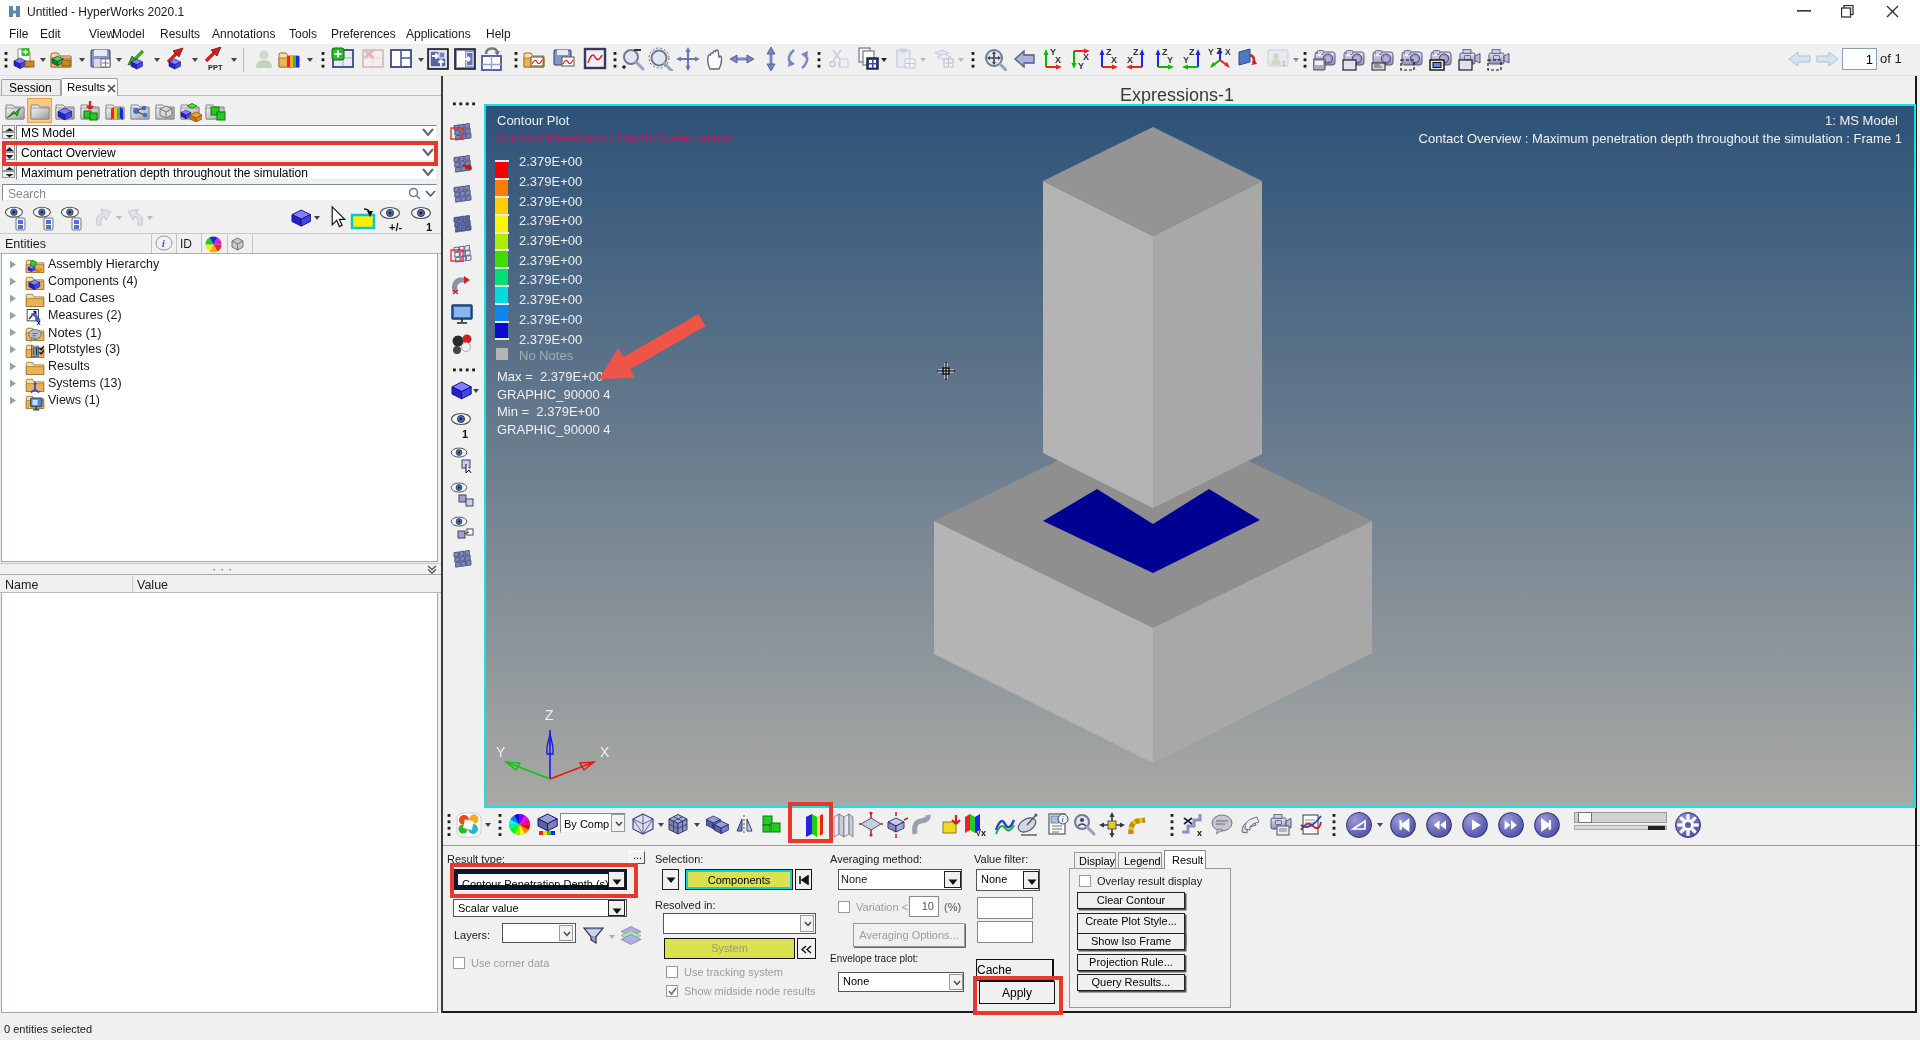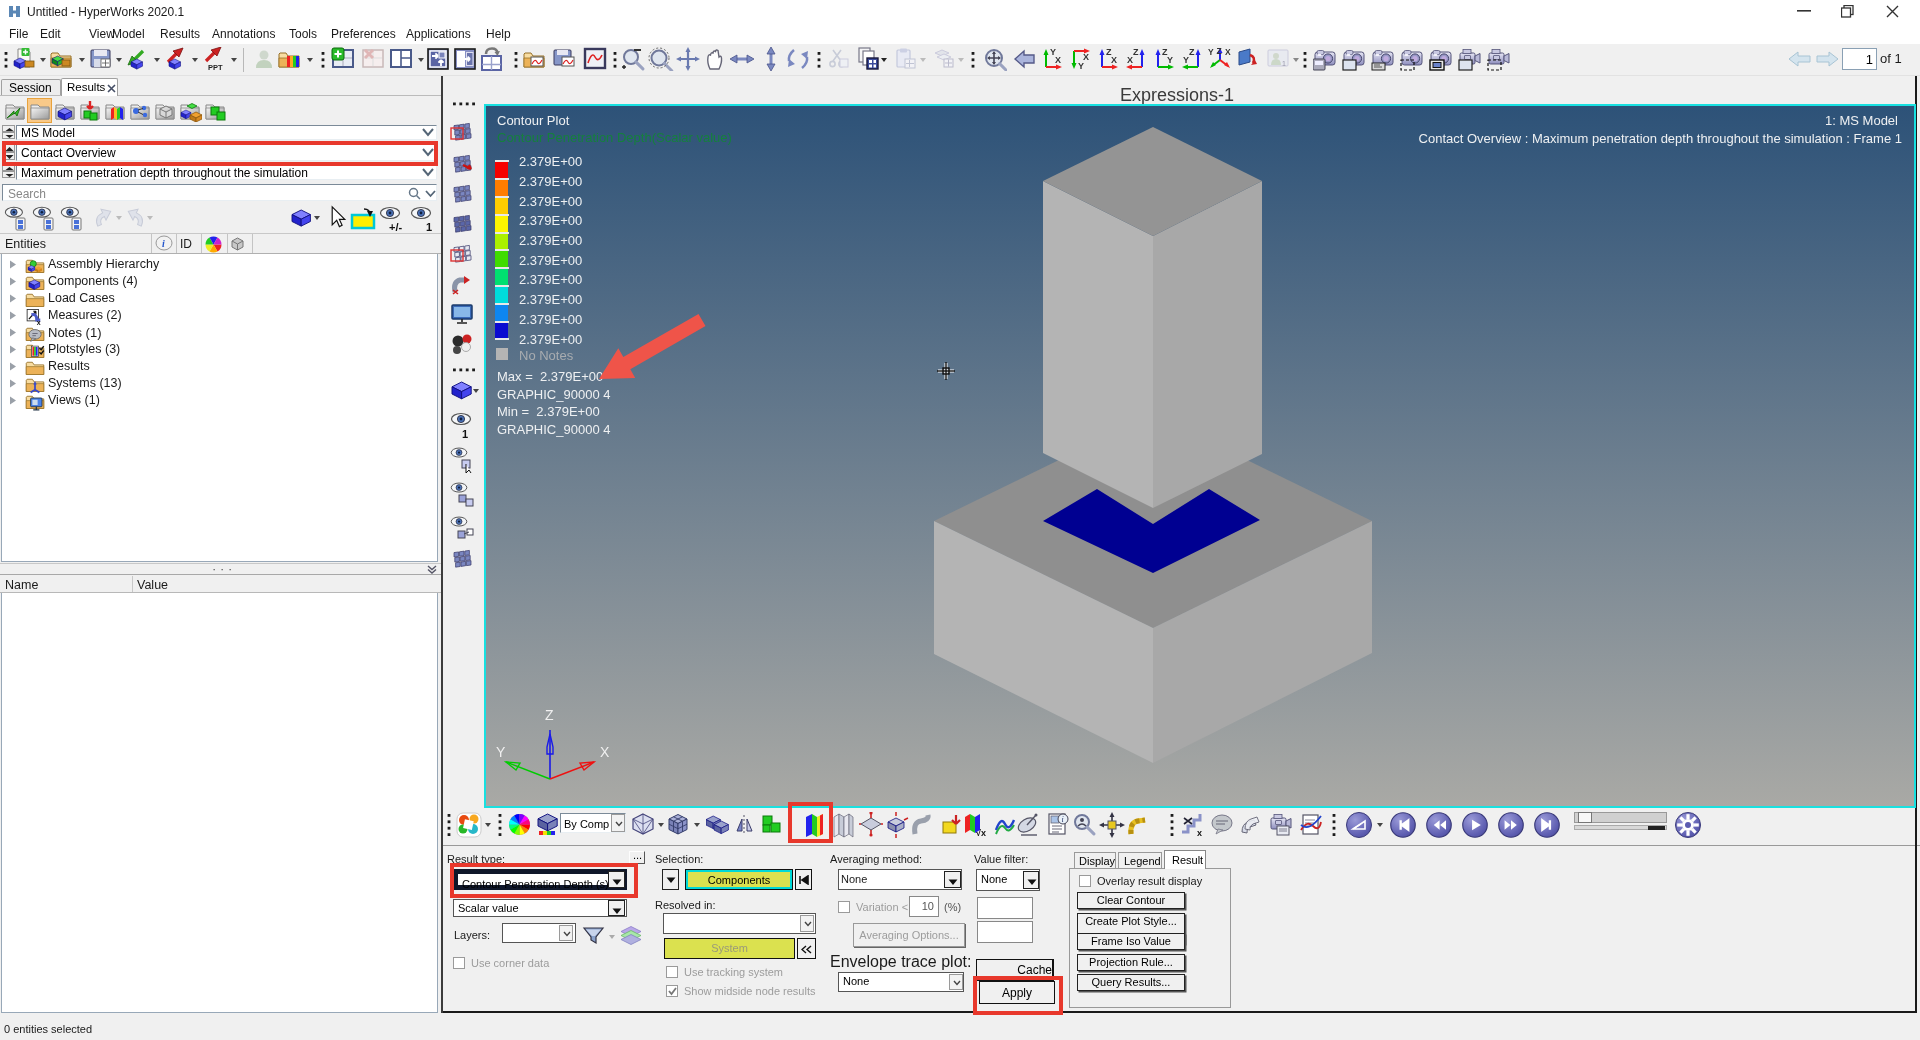--- a/index.html
+++ b/index.html
@@ -984,21 +984,21 @@
       <line x1="460" y1="257" x2="460" y2="273"></line>
       <line x1="452" y1="265" x2="468" y2="265"></line>
     </g>
     <g stroke="#111" stroke-width="1.4">
       <line x1="460" y1="256" x2="460" y2="274"></line>
       <line x1="451" y1="265" x2="469" y2="265"></line>
       <rect x="457" y="262" width="6" height="6" fill="none"></rect>
     </g>
   </svg>
 <div class="abs " style="left:497px;top:113px;font-size:13px;color:#eef0f2;white-space:nowrap;">Contour Plot</div>
-<div class="abs " style="left:497px;top:130px;font-size:13px;color:#15803d;white-space:nowrap;">Contour Penetration Depth(Scalar value)</div>
+<div class="abs " style="left:497px;top:130px;font-size:13px;color:#be185d;white-space:nowrap;">Contour Penetration Depth(Scalar value)</div>
 <div class="abs " style="left:495px;top:161px;width:13px;height:18px;background:#f50000"></div>
 <div class="abs " style="left:495px;top:179px;width:13px;height:18px;background:#ff7d00"></div>
 <div class="abs " style="left:495px;top:197px;width:13px;height:18px;background:#ffcd00"></div>
 <div class="abs " style="left:495px;top:214px;width:13px;height:18px;background:#fdf500"></div>
 <div class="abs " style="left:495px;top:232px;width:13px;height:18px;background:#abf000"></div>
 <div class="abs " style="left:495px;top:250px;width:13px;height:18px;background:#3fdc00"></div>
 <div class="abs " style="left:495px;top:268px;width:13px;height:18px;background:#00e070"></div>
 <div class="abs " style="left:495px;top:286px;width:13px;height:18px;background:#00dcdc"></div>
 <div class="abs " style="left:495px;top:303px;width:13px;height:18px;background:#0e86f0"></div>
 <div class="abs " style="left:495px;top:321px;width:13px;height:18px;background:#0b0bd0"></div>
@@ -1392,42 +1392,42 @@
 <div class="abs cb" style="left:838px;top:901px;width:12px;height:12px;"></div>
 <div class="abs " style="left:856px;top:901px;font-size:11px;color:#9c9c9c;white-space:nowrap;">Variation &lt;</div>
 <div class="abs " style="left:841px;top:873px;font-size:11px;color:#1a1a1a;white-space:nowrap;">None</div>
 <div class="abs " style="left:909px;top:896px;width:30px;height:21px;background:#fff;border:1px solid #888">
     <div style="position:absolute;right:4px;top:3px;font-size:11px;color:#555">10</div>
   </div>
 <div class="abs " style="left:944px;top:901px;font-size:11px;color:#555;white-space:nowrap;">(%)</div>
 <div class="abs " style="left:853px;top:923px;width:112px;height:24px;background:#f0f0f0;border:1px solid #999;box-shadow:1px 1px 0 #666">
     <div style="position:absolute;left:0;right:0;top:5px;text-align:center;font-size:11px;color:#9c9c9c">Averaging Options...</div>
   </div>
-<div class="abs " style="left:830px;top:953px;font-size:16px;color:#1a1a1a;white-space:nowrap;">Envelope trace plot:</div>
+<div class="abs " style="left:830px;top:953px;font-size:10px;color:#1a1a1a;white-space:nowrap;">Envelope trace plot:</div>
 <div class="abs " style="left:838px;top:972px;width:126px;height:20px;background:#fff;border:1px solid #555">
     <div style="position:absolute;left:4px;top:2px;font-size:11px">None</div>
   </div>
 <div class="abs " style="left:949px;top:974px;width:14px;height:16px;background:#f2f2f2;border:1px solid #9a9a9a;">
     <svg class="abs" style="left:3px;top:5px" width="8" height="6" viewBox="0 0 8 6">
       <path d="M1 1 L4 4.5 L7 1" stroke="#444" stroke-width="1.4" fill="none"></path>
     </svg>
   </div>
 <div class="abs " style="left:974px;top:853px;font-size:11px;color:#1a1a1a;white-space:nowrap;">Value filter:</div>
 <div class="abs " style="left:976px;top:869px;width:64px;height:22px;background:#fff;border:1px solid #555">
     <div style="position:absolute;left:4px;top:3px;font-size:11px">None</div>
   </div>
 <div class="abs " style="left:1023px;top:871px;width:16px;height:18px;background:#f0f0f0;border:1px solid #222;">
     <svg class="abs" style="left:3px;top:7px" width="10" height="7" viewBox="0 0 10 7">
       <path d="M0.5 0.5 L9.5 0.5 L5 6 Z" fill="#111"></path>
     </svg>
   </div>
 <div class="abs " style="left:977px;top:897px;width:56px;height:22px;background:#fff;border:1px solid #888"></div>
 <div class="abs " style="left:977px;top:921px;width:56px;height:22px;background:#fff;border:1px solid #888"></div>
 <div class="abs " style="left:976px;top:959px;width:78px;height:22px;background:#f0f0f0;border:1px solid #111;border-right-width:2px">
-    <div style="position:absolute;left:0;right:0;top:3px;text-align:right;font-size:12px">Cache</div>
+    <div style="position:absolute;left:0;right:0;top:3px;text-align:left;font-size:12px">Cache</div>
   </div>
 <div class="abs " style="left:979px;top:981px;width:76px;height:23px;background:#f0f0f0;border:1px solid #111">
     <div style="position:absolute;left:0;right:0;top:4px;text-align:center;font-size:12px">Apply</div>
   </div>
 <div class="abs " style="left:1074px;top:852px;width:42px;height:17px;background:#f0f0f0;border:1px solid #999;border-bottom:none">
     <div style="position:absolute;left:4px;top:2px;font-size:11px">Display</div>
   </div>
 <div class="abs " style="left:1118px;top:852px;width:44px;height:17px;background:#f0f0f0;border:1px solid #999;border-bottom:none">
     <div style="position:absolute;left:5px;top:2px;font-size:11px">Legend</div>
   </div>
@@ -1437,21 +1437,21 @@
 <div class="abs " style="left:1069px;top:868px;width:162px;height:140px;background:#f0f0f0;border:1px solid #999"></div>
 <div class="abs cb" style="left:1079px;top:875px;width:12px;height:12px;"></div>
 <div class="abs " style="left:1097px;top:875px;font-size:11px;color:#1a1a1a;white-space:nowrap;">Overlay result display</div>
 <div class="abs " style="left:1077px;top:892px;width:108px;height:17px;background:#f0f0f0;border:1px solid #222;box-shadow:1.5px 1.5px 0 #555">
     <div style="position:absolute;left:0;right:0;top:1px;text-align:center;font-size:11px">Clear Contour</div>
   </div>
 <div class="abs " style="left:1077px;top:913px;width:108px;height:31px;background:#f0f0f0;border:1px solid #222;box-shadow:1.5px 1.5px 0 #555">
     <div style="position:absolute;left:0;right:0;top:1px;text-align:center;font-size:11px">Create Plot Style...</div>
   </div>
 <div class="abs " style="left:1077px;top:933px;width:108px;height:17px;background:#f0f0f0;border:1px solid #222;box-shadow:1.5px 1.5px 0 #555">
-    <div style="position:absolute;left:0;right:0;top:1px;text-align:center;font-size:11px">Frame Iso Value</div>
+    <div style="position:absolute;left:0;right:0;top:1px;text-align:center;font-size:11px">Show Iso Frame</div>
   </div>
 <div class="abs " style="left:1077px;top:954px;width:108px;height:17px;background:#f0f0f0;border:1px solid #222;box-shadow:1.5px 1.5px 0 #555">
     <div style="position:absolute;left:0;right:0;top:1px;text-align:center;font-size:11px">Projection Rule...</div>
   </div>
 <div class="abs " style="left:1077px;top:974px;width:108px;height:17px;background:#f0f0f0;border:1px solid #222;box-shadow:1.5px 1.5px 0 #555">
     <div style="position:absolute;left:0;right:0;top:1px;text-align:center;font-size:11px">Query Results...</div>
   </div>
 <div class="abs " style="left:4px;top:1023px;font-size:11px;color:#1a1a1a;white-space:nowrap;">0 entities selected</div>
 <div class="abs redbox" style="left:2px;top:141px;width:436px;height:25px;"></div>
 <div class="abs redbox" style="left:450px;top:863px;width:188px;height:35px;"></div>

